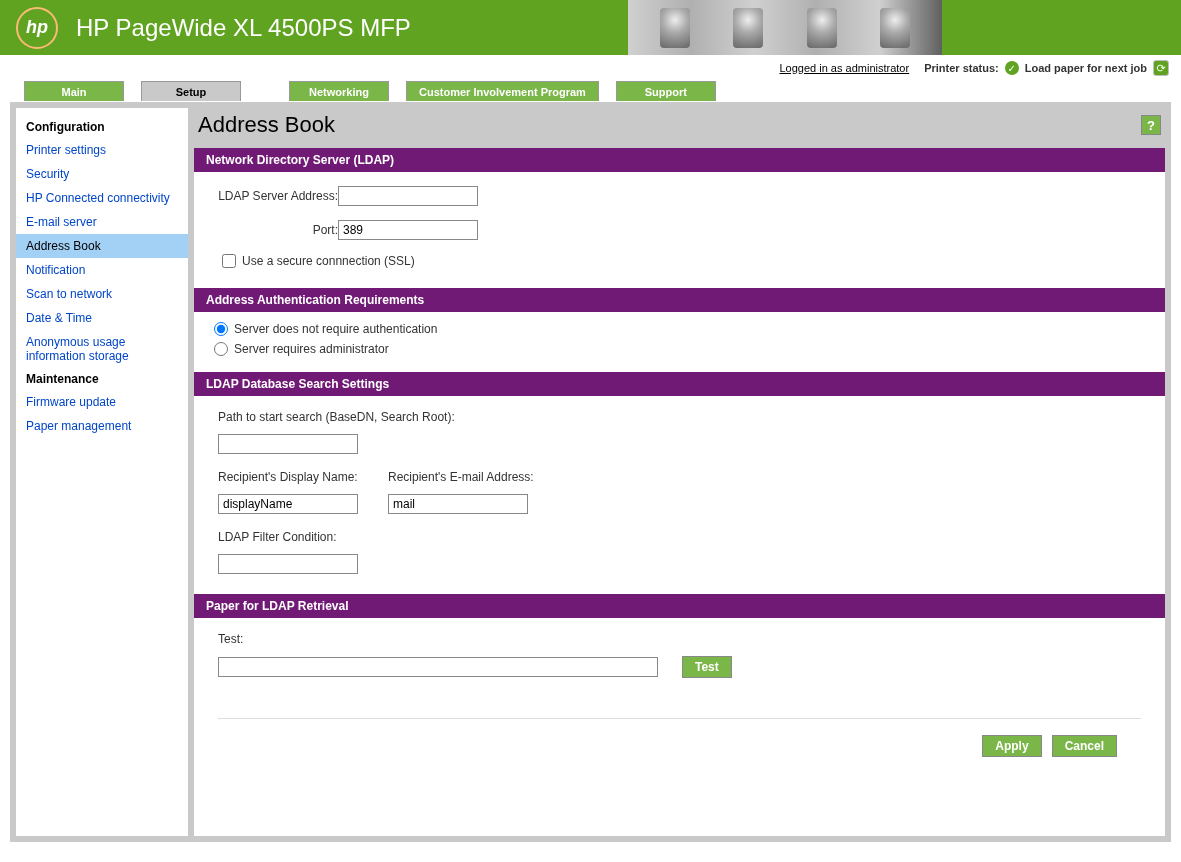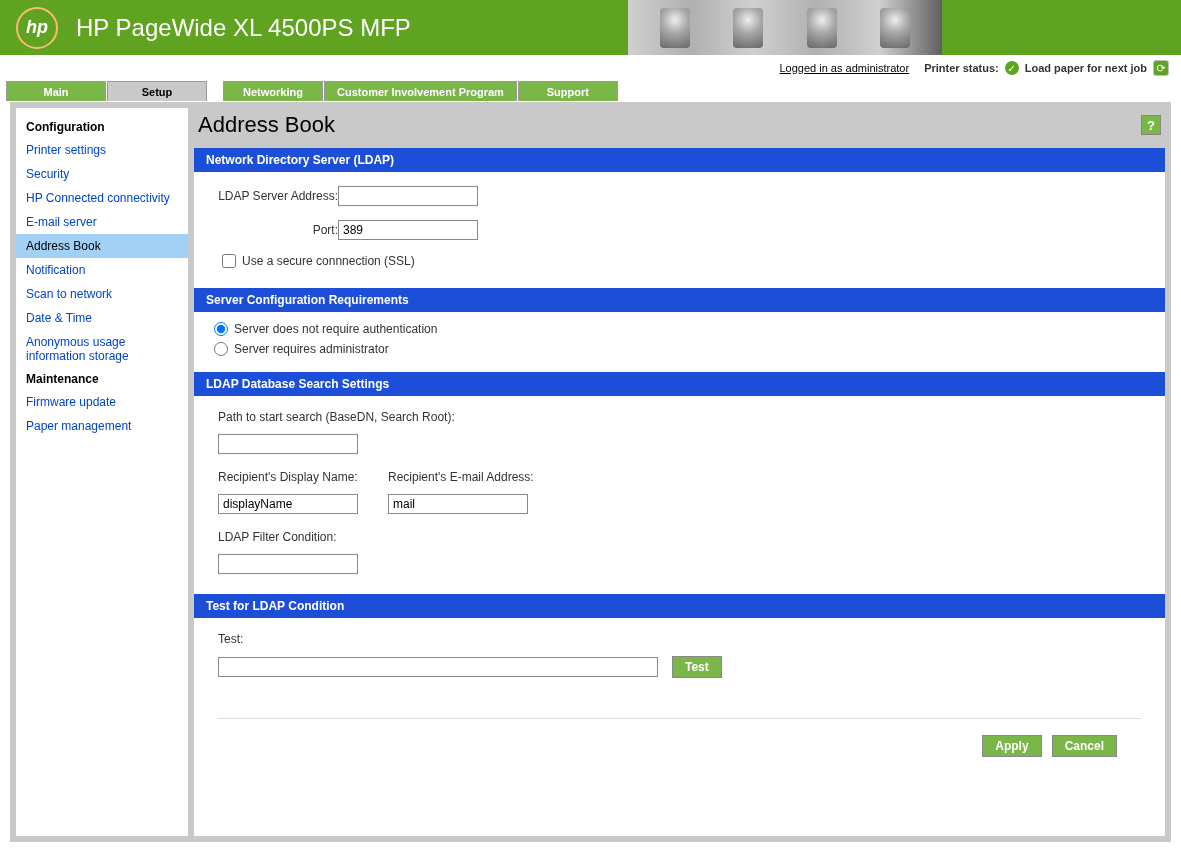--- a/index.html
+++ b/index.html
@@ -7,50 +7,50 @@
 .hp-header { background: #5fa320; height: 55px; display: flex; align-items: center; padding-left: 16px; position: relative; }
 .hp-logo { width: 42px; height: 42px; border: 2px solid #fdba74; border-radius: 50%; display: flex; align-items: center; justify-content: center; color: #fff; font-weight: bold; font-style: italic; font-size: 18px; }
 .hp-title { color: #fff; font-size: 24px; margin-left: 18px; font-weight: normal; }
 .hp-header-img { position: absolute; left: 628px; top: 0; width: 314px; height: 55px; background: linear-gradient(90deg, #d0d0d0 0%, #b0b0b0 20%, #d0d0d0 40%, #b0b0b0 60%, #d0d0d0 80%, #606060 100%); display: flex; align-items: center; justify-content: space-around; padding: 0 10px; }
 .hp-port { width: 30px; height: 40px; background: radial-gradient(circle at 50% 30%, #eee 0%, #aaa 40%, #666 100%); border-radius: 4px; }
 .status-bar { height: 26px; display: flex; align-items: center; justify-content: flex-end; padding-right: 12px; font-size: 11px; gap: 6px; }
 .status-bar a { color: #000; }
 .status-bar .bold { font-weight: bold; }
 .check-icon { width: 14px; height: 14px; border-radius: 50%; background: #5fa320; display: inline-flex; align-items: center; justify-content: center; color: #fff; font-size: 10px; }
 .refresh-icon { width: 16px; height: 16px; border-radius: 3px; background: #5fa320; display: inline-flex; align-items: center; justify-content: center; color: #fff; font-size: 11px; border: 1px solid #c0c0c0; }
-.tabs-row { display: flex; padding-left: 6px; gap: 1px; height: 21px; }
+.tabs-row { display: flex; padding-left: 24px; gap: 17px; height: 21px; }
 .tab { height: 20px; padding: 0 12px; display: flex; align-items: center; justify-content: center; font-size: 11px; font-weight: bold; color: #fff; background: #7ab648; border: 1px solid #999; border-bottom: none; cursor: pointer; min-width: 100px; }
 .tab.active { background: #c9c9c9; color: #000; }
 .tab-separator { width: 14px; }
 .content-wrap { background: #c9c9c9; margin: 0 10px 10px 10px; padding: 6px; display: flex; gap: 6px; min-height: 740px; }
 .sidebar { width: 172px; background: #fff; padding-top: 8px; }
 .sidebar-header { font-weight: bold; font-size: 12px; padding: 4px 10px; color: #000; }
 .sidebar-item { display: block; padding: 5px 10px; font-size: 12px; color: #0046c8; text-decoration: none; cursor: pointer; }
 .sidebar-item.active { background: #a3d0f5; color: #000; }
 .main-panel { flex: 1; display: flex; flex-direction: column; }
 .page-title-row { display: flex; justify-content: space-between; align-items: center; padding: 4px 4px 10px 4px; }
 .page-title { font-size: 22px; color: #000; font-weight: normal; }
 .help-btn { width: 20px; height: 20px; background: #7ab648; border: 1px solid #888; color: #fff; font-weight: bold; display: flex; align-items: center; justify-content: center; cursor: pointer; font-size: 13px; }
 .form-area { background: #fff; flex: 1; }
-.section-header { background: #1d4ed8; color: #fff; font-weight: bold; font-size: 12px; padding: 5px 12px; }
+.section-header { background: #701a75; color: #fff; font-weight: bold; font-size: 12px; padding: 5px 12px; }
 .section-body { padding: 14px 24px 20px 24px; }
 .form-row { display: flex; align-items: center; margin-bottom: 14px; }
 .form-label { width: 120px; font-size: 12px; color: #333; text-align: right; }
 input[type=text] { border: 1px solid #888; height: 20px; padding: 0 4px; font-size: 12px; font-family: inherit; }
 .w140 { width: 140px; }
 .w440 { width: 440px; }
 .checkbox-row { display: flex; align-items: center; gap: 6px; margin-left: 4px; }
 .checkbox-row input[type=checkbox] { width: 14px; height: 14px; }
 .radio-row { display: flex; align-items: center; gap: 6px; margin-bottom: 6px; margin-left: -4px; }
 .radio-row input[type=radio] { width: 14px; height: 14px; }
 .search-grid { display: grid; grid-template-columns: 170px 170px; column-gap: 0; }
 .field-block { margin-bottom: 16px; }
 .field-label { font-size: 12px; margin-bottom: 10px; display: block; }
 .btn { background: #7ab648; color: #fff; border: 1px solid #888; font-weight: bold; font-size: 12px; padding: 3px 12px; cursor: pointer; }
-.test-row { display: flex; align-items: center; gap: 14px; margin-top: 10px; }
+.test-row { display: flex; align-items: center; gap: 24px; margin-top: 10px; }
 .footer-btns { padding: 16px 24px; display: flex; justify-content: flex-end; gap: 10px; border-top: 1px solid #ddd; margin: 0 24px; }
 .footer-btns-wrap { padding-top: 20px; }
 </style>
 </head>
 <body>
 
 <div class="hp-header">
   <div class="hp-logo">
       <span>hp</span>
     </div>
@@ -115,21 +115,21 @@
         <div class="form-row">
           <span class="form-label">Port:</span>
           <input type="text" class="w140" value="389" style="">
         </div>
         <div class="checkbox-row">
           <input type="checkbox" style="">
           <span>Use a secure connnection (SSL)</span>
         </div>
       </div>
 
-      <div class="section-header">Server Configuration Requirements</div>
+      <div class="section-header">Address Authentication Requirements</div>
       <div class="section-body" style="padding-top:10px; padding-bottom:10px;">
         <div class="radio-row">
           <input type="radio" name="auth" checked="" style="">
           <span>Server does not require authentication</span>
         </div>
         <div class="radio-row">
           <input type="radio" name="auth" style="">
           <span>Server requires administrator</span>
         </div>
       </div>
@@ -149,21 +149,21 @@
             <span class="field-label">Recipient's E-mail Address:</span>
             <input type="text" class="w140" value="mail" style="">
           </div>
         </div>
         <div class="field-block" style="margin-bottom:0;">
           <span class="field-label">LDAP Filter Condition:</span>
           <input type="text" class="w140" value="" style="">
         </div>
       </div>
 
-      <div class="section-header">Test for LDAP Condition</div>
+      <div class="section-header">Paper for LDAP Retrieval</div>
       <div class="section-body">
         <div class="field-block" style="margin-bottom:10px;">
           <span class="field-label">Test:</span>
         </div>
         <div class="test-row">
           <input type="text" class="w440" value="" style="">
           <button class="btn">Test</button>
         </div>
       </div>
 

